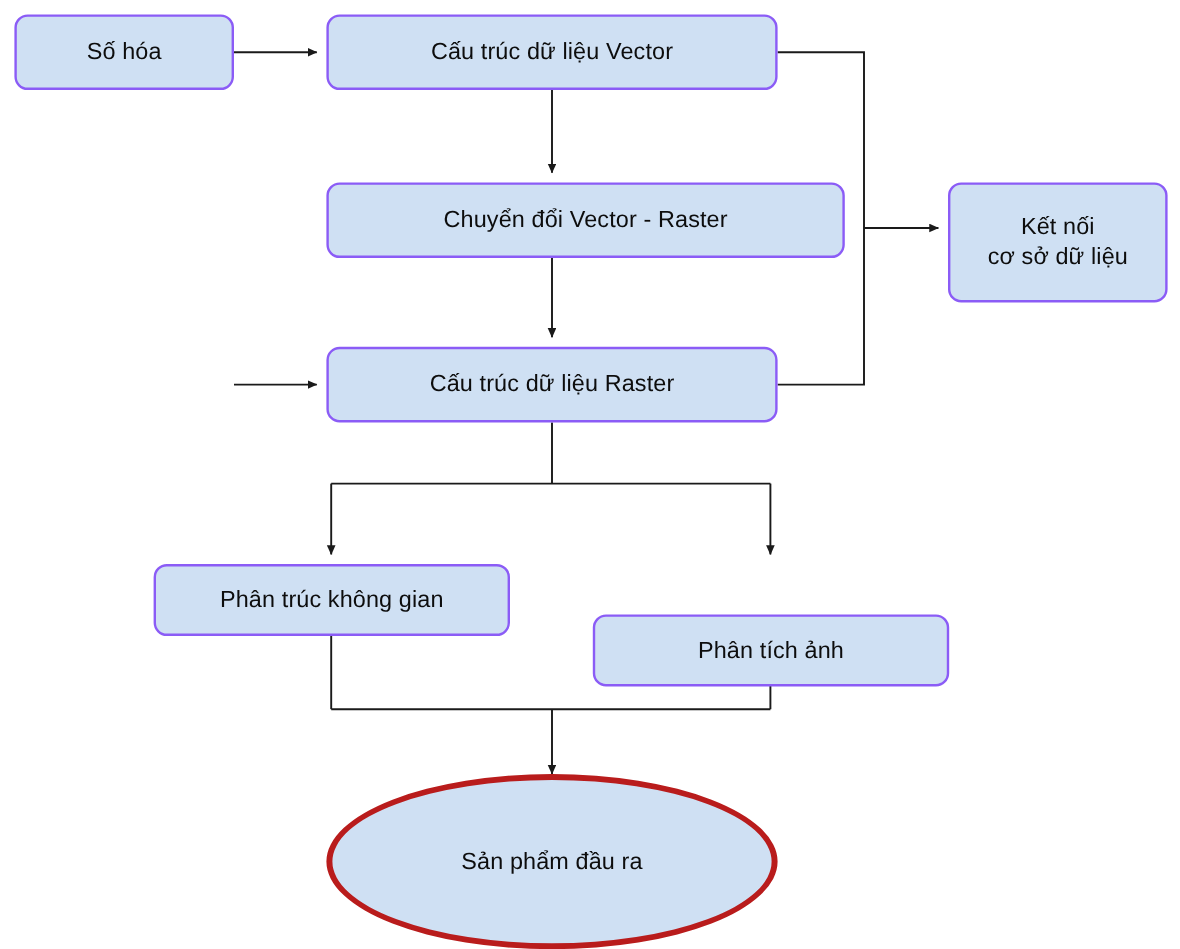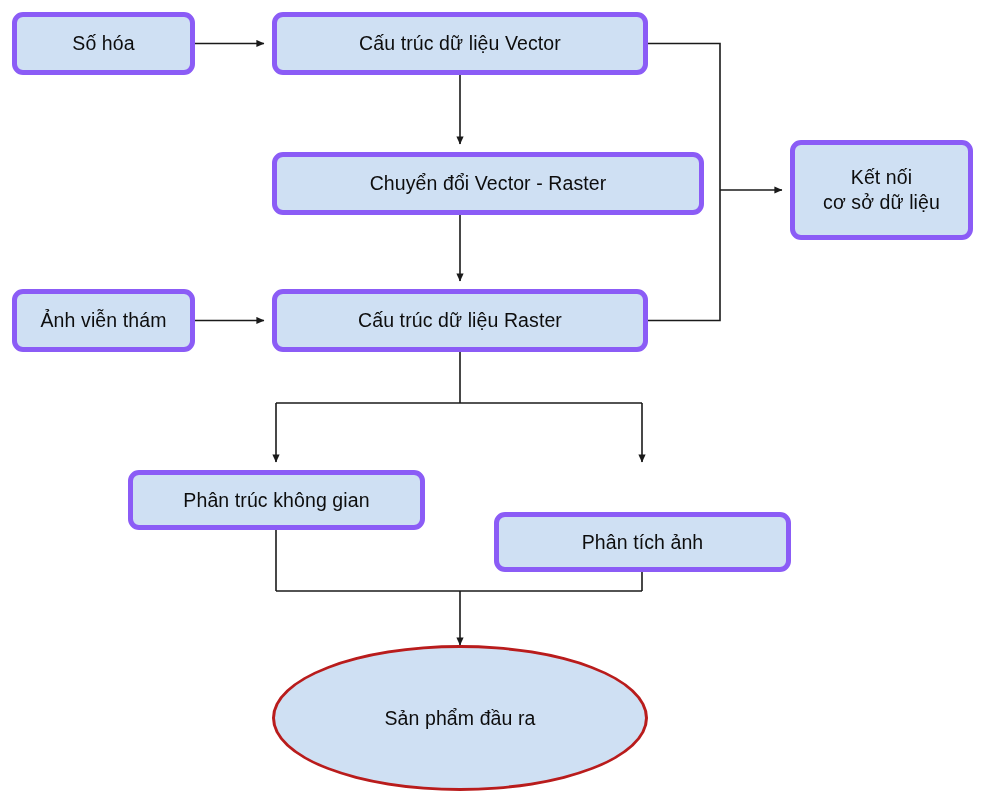--- a/index.html
+++ b/index.html
@@ -23,35 +23,35 @@
     left: 0;
     top: 0;
     width: 983px;
     height: 791px;
     pointer-events: none;
   }
   .node {
     position: absolute;
     box-sizing: border-box;
     background: #cfe0f3;
-    border: 5px solid #8b5cf6;
+    border: 2px solid #8b5cf6;
     border-radius: 11px;
     display: flex;
     align-items: center;
     justify-content: center;
     text-align: center;
     color: #0d0d0d;
     font-size: 19.5px;
     line-height: 1.28;
     letter-spacing: 0.1px;
     white-space: pre-line;
   }
   .node.ellipse {
     border-radius: 50%;
-    border: 3px solid #b91c1c;
+    border: 5px solid #b91c1c;
     align-items: center;
   }
   .node-label {
     display: block;
     padding: 0 6px;
     white-space: pre-line;
   }
 </style>
 </head>
 <body>
@@ -100,32 +100,29 @@
   </svg>
 
   <div class="node" style="left:12px; top:12px; width:183px; height:63px;">
     <span class="node-label">Số hóa</span>
   </div>
 
   <div class="node" style="left:272px; top:12px; width:376px; height:63px;">
     <span class="node-label">Cấu trúc dữ liệu Vector</span>
   </div>
 
-  <div class="node" style="left:790px; top:140px; width:183px; height:100px;">
+  <div class="node" style="left:790px; top:152px; width:183px; height:100px;">
     <span class="node-label">Kết nối
 cơ sở dữ liệu</span>
   </div>
 
   <div class="node" style="left:272px; top:152px; width:432px; height:63px;">
     <span class="node-label">Chuyển đổi Vector - Raster</span>
   </div>
 
-  <div class="node" style="left:12px; top:289px; width:183px; height:63px;">
-    <span class="node-label">Ảnh viễn thám</span>
-  </div>
 
   <div class="node" style="left:272px; top:289px; width:376px; height:63px;">
     <span class="node-label">Cấu trúc dữ liệu Raster</span>
   </div>
 
   <div class="node" style="left:128px; top:470px; width:297px; height:60px;">
     <span class="node-label">Phân trúc không gian</span>
   </div>
 
   <div class="node" style="left:494px; top:470px; width:297px; height:60px;margin-top:42px;">

